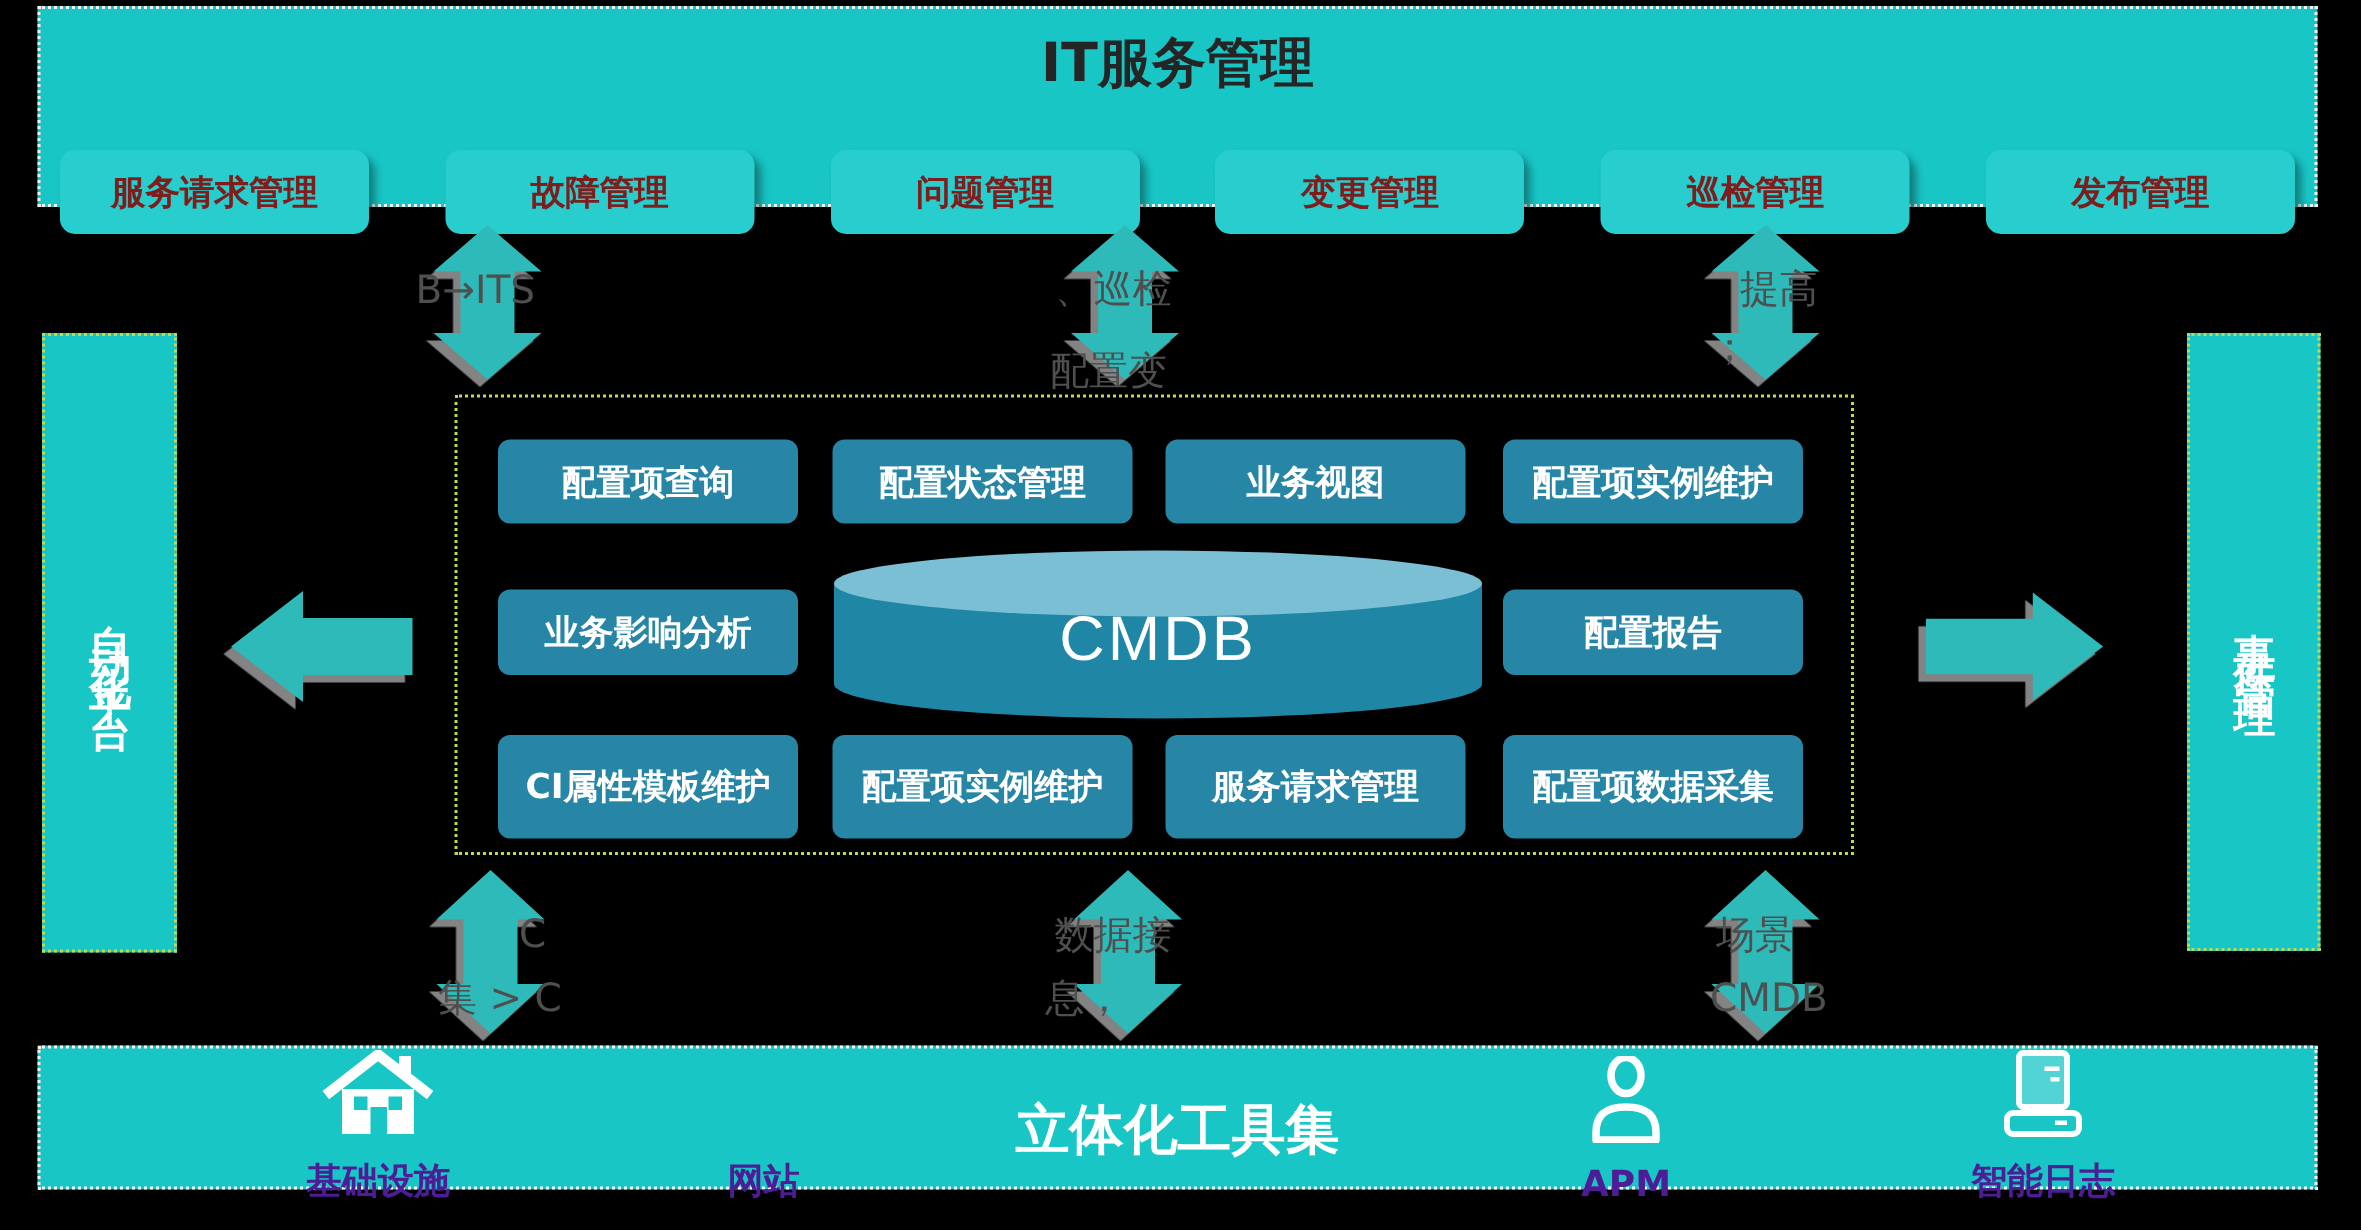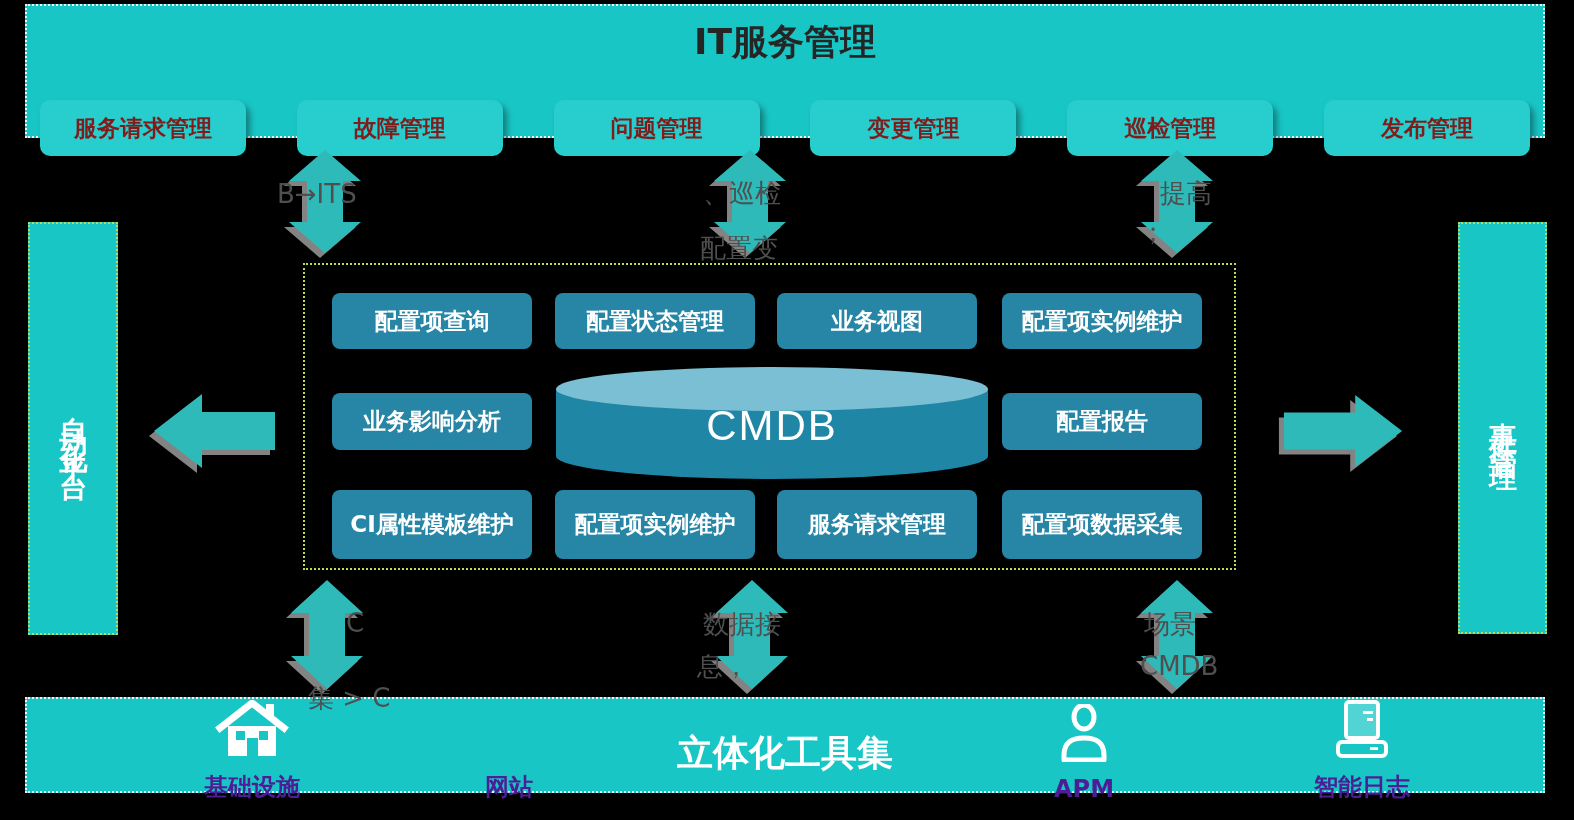--- a/index.html
+++ b/index.html
@@ -145,21 +145,21 @@
         <polygon points="123,39 75,2 75,20 2,20 2,58 75,58 75,76" fill="#2fbaba"></polygon>
       </svg>
   </div>
 
   <div class="frag" style="left:277px;top:180px;">B→ITS</div>
   <div class="frag" style="left:703px;top:179px;">、巡检</div>
   <div class="frag" style="left:700px;top:234px;">配置变</div>
   <div class="frag" style="left:1160px;top:179px;">提高</div>
   <div class="frag" style="left:1140px;top:218px;">；</div>
   <div class="frag" style="left:346px;top:609px;">C</div>
-  <div class="frag" style="left:308px;top:652px;margin-top:32px;">集 &gt; C</div>
+  <div class="frag" style="left:292px;top:652px;">集 &gt; C</div>
   <div class="frag" style="left:703px;top:610px;">数据接</div>
   <div class="frag" style="left:697px;top:652px;">息，</div>
   <div class="frag" style="left:1144px;top:610px;">场景</div>
   <div class="frag" style="left:1140px;top:652px;">CMDB</div>
 
   <div class="bar bottombar">
     <div class="bottombar-title">立体化工具集</div>
 
     <div class="tool-item ti-infra">
       <span>

